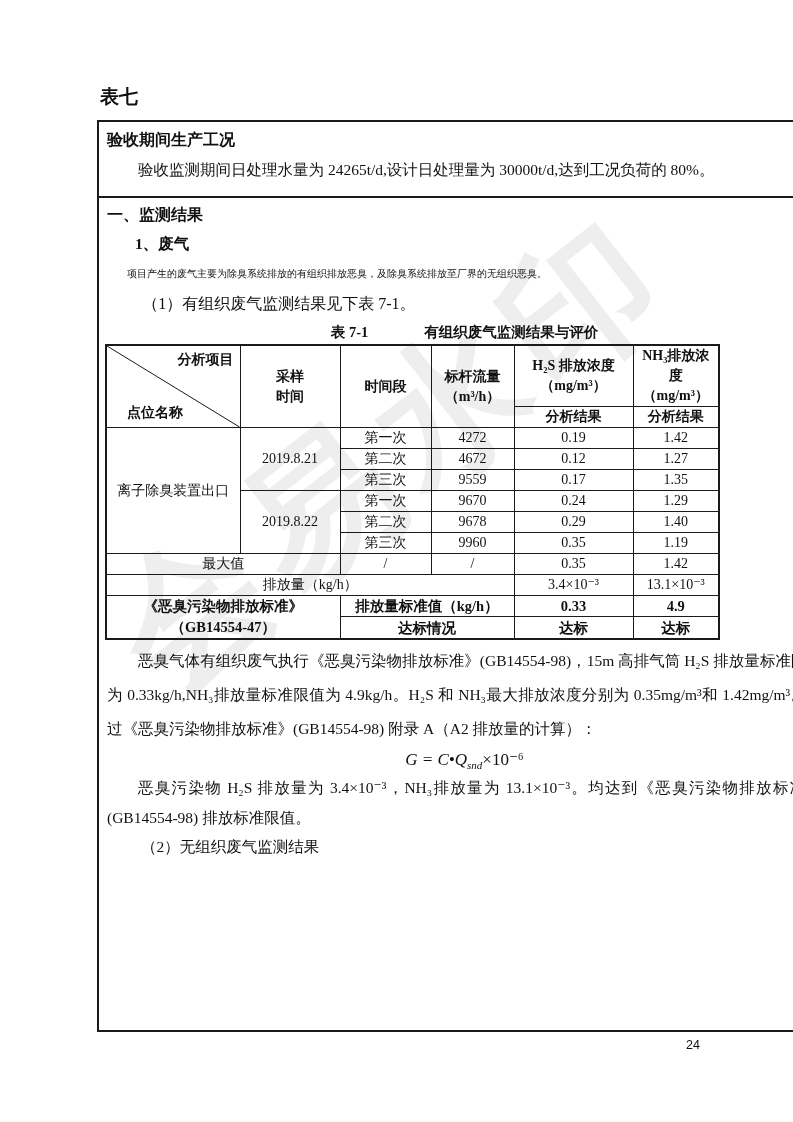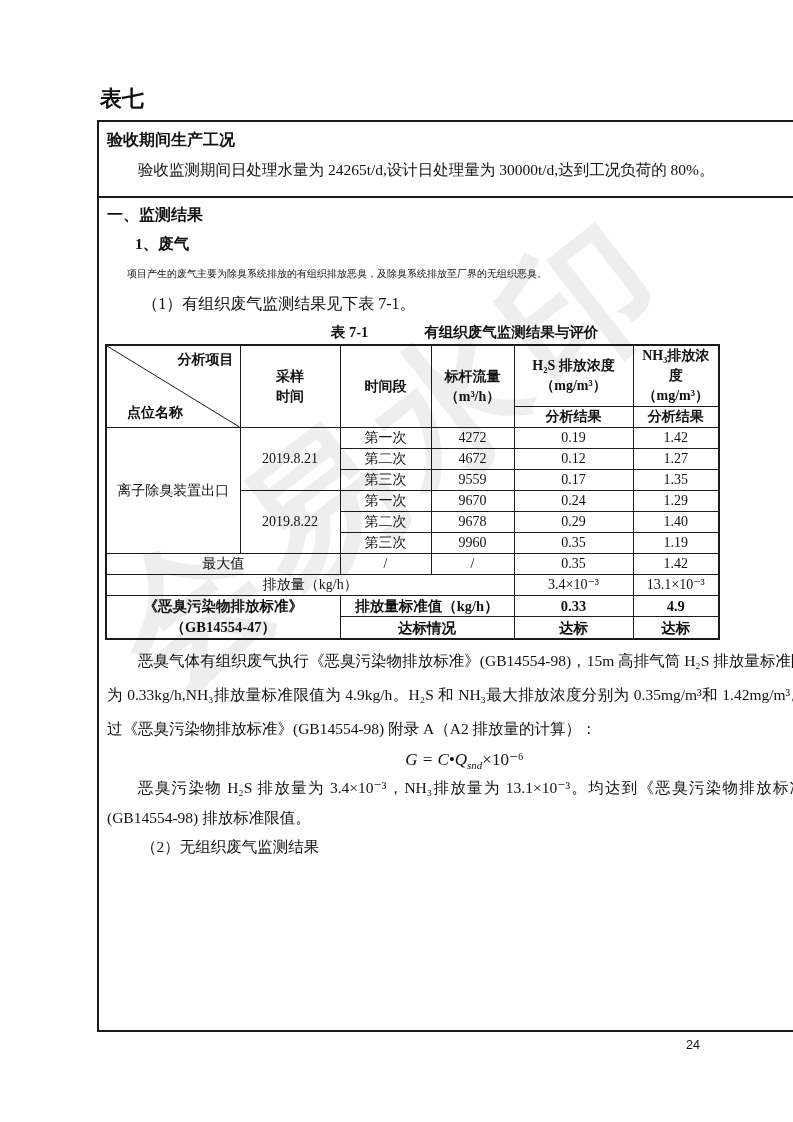--- a/index.html
+++ b/index.html
@@ -13,21 +13,21 @@
   .watermark {
     position:absolute; left:60px; top:340px; width:700px;
     transform:rotate(-38deg);
     font-size:150px; letter-spacing:14px; white-space:nowrap;
     color:rgba(120,120,120,0.13); font-weight:bold;
     z-index:0; pointer-events:none;
     font-family:"Liberation Sans","DejaVu Sans",sans-serif;
   }
   .page-heading {
     position:absolute; left:100px; top:84px;
-    font-size:22px; font-weight:bold; z-index:2;
+    font-size:19px; font-weight:bold; z-index:2;
   }
   .outer-box {
     position:absolute; left:97px; top:120px; width:735px; height:912px;
     border:2px solid #1a1a1a; z-index:1; background:transparent;
   }
   .sec { padding:0 8px; }
   .production { padding-top:5px; border-bottom:2px solid #1a1a1a; padding-bottom:10px; }
   .production-title { font-size:16px; font-weight:bold; line-height:26px; }
   .para {
     font-size:15.5px; line-height:33px; text-align:justify; text-indent:2em;

